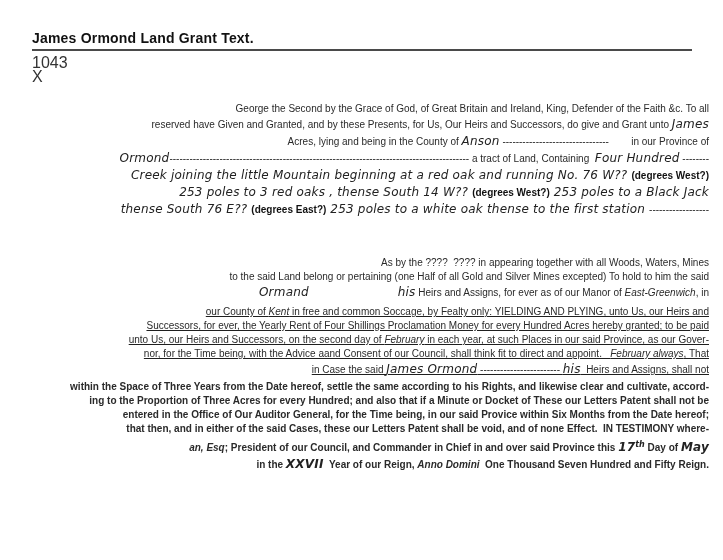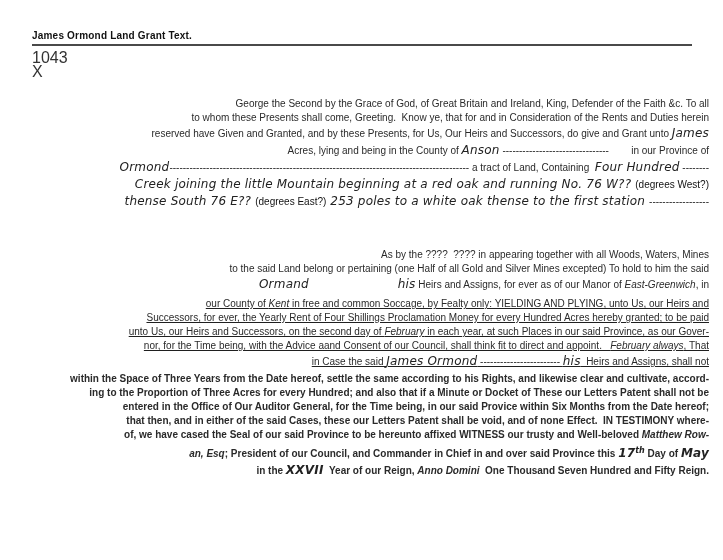--- a/index.html
+++ b/index.html
@@ -6,21 +6,21 @@
   body {
     width: 723px; height: 560px;
     background: #ffffff;
     color: #1f1f1f;
     font-family: "Liberation Sans", sans-serif;
     overflow: hidden;
   }
   .page { padding: 30px 14px 0 32px; }
   .title {
     font-weight: bold;
-    font-size: 10px;
+    font-size: 14px;
     letter-spacing: 0.2px;
     color: #111;
   }
   .rule {
     height: 2px;
     background: #4a4a4a;
     width: 660px;
     margin-top: 3px;
   }
   .refblock {
@@ -31,21 +31,21 @@
   }
   .doc { margin-top: 18px; text-align: right; }
   .line {
     white-space: pre;
     font-size: 10px;
     line-height: 14px;
     color: #2a2a2a;
   }
   .line.tall { line-height: 17px; }
   .seg-r { }
-  .seg-b { font-weight: normal; color: #111; }
+  .seg-b { font-weight: bold; color: #111; }
   .seg-i { font-style: italic; }
   .seg-hw {
     font-family: "DejaVu Sans", sans-serif;
     font-style: italic;
     font-size: 12px;
     letter-spacing: 0.2px;
     color: #222;
   }
   .seg-sup {
     font-family: "DejaVu Sans", sans-serif;
@@ -61,42 +61,41 @@
 <div class="page">
   <div class="title">James Ormond Land Grant Text.</div>
   <div class="rule"></div>
   <div class="refblock">
     <div>1043</div>
     <div>X</div>
   </div>
   <div class="doc">
       <div>
         <div class="line"><span class="seg-r">George the Second by the Grace of God, of Great Britain and Ireland, King, Defender of the Faith &amp;c. To all</span></div>
-        <div class="line"><span class="seg-r">to whom these Presents shall come, Greeting.  Know ye, that for and in Consideration of the Rents and Duties herein</span></div>
         <div class="line tall"><span class="seg-r">reserved have Given and Granted, and by these Presents, for Us, Our Heirs and Successors, do give and Grant unto </span><span class="seg-hw">James</span></div>
         <div class="line tall" style="padding-left: 128px;"><span class="seg-r">Acres, lying and being in the County of </span><span class="seg-hw">Anson</span><span class="seg-r"> --------------------------------        in our Province of</span></div>
         <div class="line tall"><span class="seg-hw">Ormond</span><span class="seg-r">------------------------------------------------------------------------------------------ a tract of Land, Containing  </span><span class="seg-hw">Four Hundred</span><span class="seg-r"> --------</span></div>
         <div class="line tall"><span class="seg-hw">Creek joining the little Mountain beginning at a red oak and running No. 76 W?? </span><span class="seg-b">(degrees West?)</span></div>
+        <div class="line tall"><span class="seg-hw">253 poles to 3 red oaks , thense South 14 W?? </span><span class="seg-b">(degrees West?)</span><span class="seg-hw"> 253 poles to a Black Jack</span></div>
         <div class="line tall"><span class="seg-hw">thense South 76 E?? </span><span class="seg-b">(degrees East?)</span><span class="seg-hw"> 253 poles to a white oak thense to the first station </span><span class="seg-r">------------------</span></div>
       </div>
       <div style="margin-top: 38px;">
         <div class="line"><span class="seg-r">As by the ????  ???? in appearing together with all Woods, Waters, Mines</span></div>
         <div class="line"><span class="seg-r">to the said Land belong or pertaining (one Half of all Gold and Silver Mines excepted) To hold to him the said</span></div>
         <div class="line tall"><span class="seg-hw">Ormand</span><span class="seg-r">                                </span><span class="seg-hw">his</span><span class="seg-r"> Heirs and Assigns, for ever as of our Manor of </span><span class="seg-i">East-Greenwich</span><span class="seg-r">, in</span></div>
       </div>
       <div style="margin-top: 4px; text-decoration: underline;">
         <div class="line"><span class="seg-r">our County of </span><span class="seg-i">Kent</span><span class="seg-r"> in free and common Soccage, by Fealty only: YIELDING AND PLYING, unto Us, our Heirs and</span></div>
         <div class="line"><span class="seg-r">Successors, for ever, the Yearly Rent of Four Shillings Proclamation Money for every Hundred Acres hereby granted; to be paid</span></div>
         <div class="line"><span class="seg-r">unto Us, our Heirs and Successors, on the second day of </span><span class="seg-i">February</span><span class="seg-r"> in each year, at such Places in our said Province, as our Gover-</span></div>
         <div class="line"><span class="seg-r">nor, for the Time being, with the Advice aand Consent of our Council, shall think fit to direct and appoint.   </span><span class="seg-i">February always</span><span class="seg-r">, That</span></div>
         <div class="line tall"><span class="seg-r">in Case the said </span><span class="seg-hw">James Ormond</span><span class="seg-r"> ------------------------ </span><span class="seg-hw">his</span><span class="seg-r">  Heirs and Assigns, shall not</span></div>
       </div>
       <div style="margin-top: 2px; font-weight: bold;">
         <div class="line"><span class="seg-r">within the Space of Three Years from the Date hereof, settle the same according to his Rights, and likewise clear and cultivate, accord-</span></div>
         <div class="line"><span class="seg-r">ing to the Proportion of Three Acres for every Hundred; and also that if a Minute or Docket of These our Letters Patent shall not be</span></div>
         <div class="line"><span class="seg-r">entered in the Office of Our Auditor General, for the Time being, in our said Provice within Six Months from the Date hereof;</span></div>
         <div class="line"><span class="seg-r">that then, and in either of the said Cases, these our Letters Patent shall be void, and of none Effect.  IN TESTIMONY where-</span></div>
-        <div class="line"><span class="seg-r">of, we have cased the Seal of our said Province to be hereunto affixed WITNESS our trusty and Well-beloved </span><span class="seg-i">Matthew Row-</span></div>
         <div class="line tall"><span class="seg-i">an, Esq</span><span class="seg-r">; President of our Council, and Commander in Chief in and over said Province this </span><span class="seg-hw">17</span><span class="seg-sup">th</span><span class="seg-r"> Day of </span><span class="seg-hw">May</span></div>
         <div class="line tall"><span class="seg-r">in the </span><span class="seg-hw">XXVII</span><span class="seg-r">  Year of our Reign, </span><span class="seg-i">Anno Domini</span><span class="seg-r">  One Thousand Seven Hundred and Fifty Reign.</span></div>
       </div>
     </div>
 </div>
 
 </body></html>

